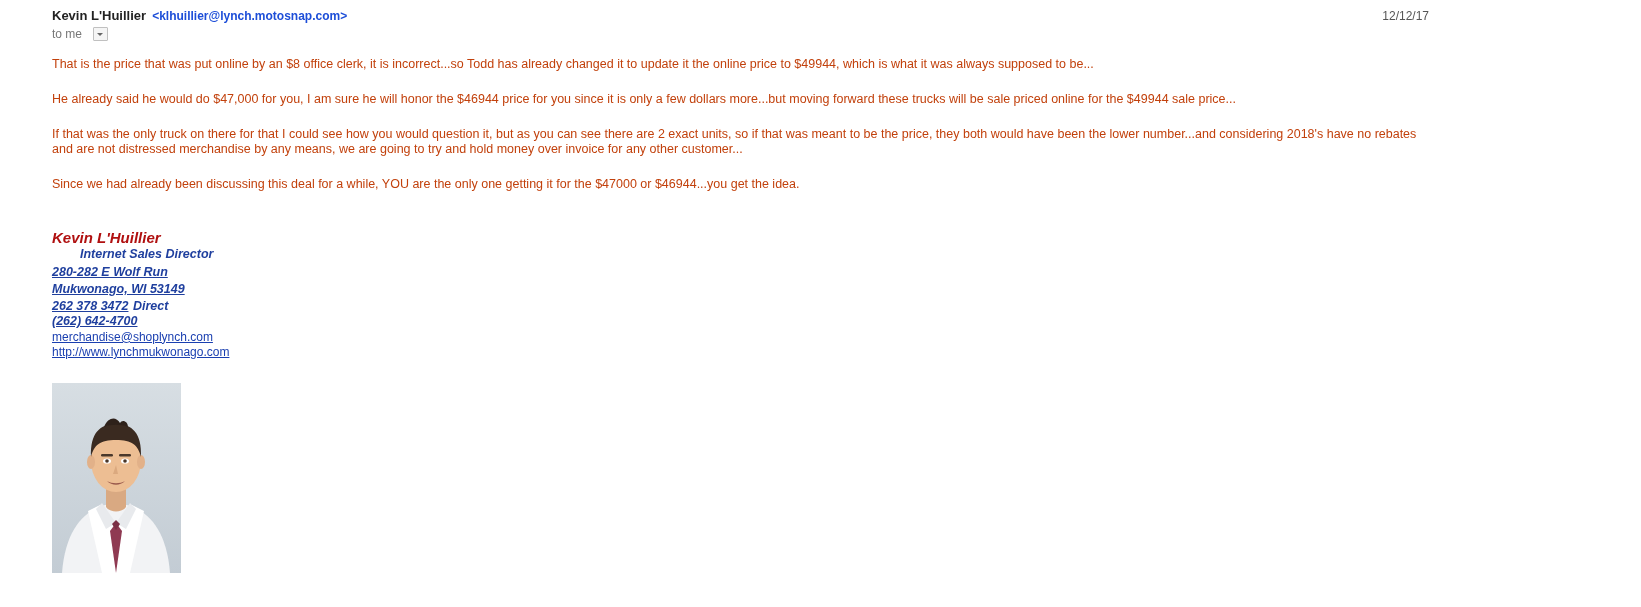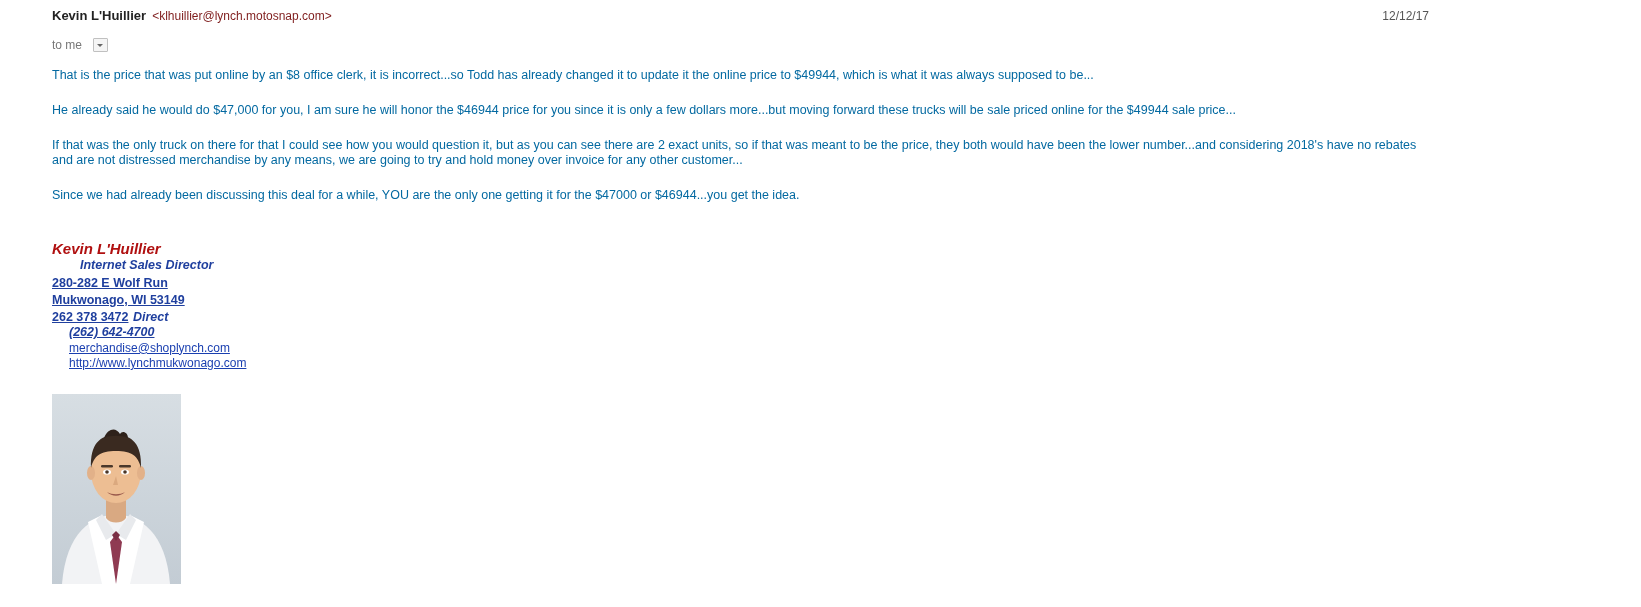--- a/index.html
+++ b/index.html
@@ -31,32 +31,33 @@
     align-items: baseline;
     gap: 6px;
   }
   .sender-name {
     font-size: 13px;
     font-weight: bold;
     color: #222222;
   }
   .sender-email {
     font-size: 12px;
-    color: #7f1d1d;
+    color: #1d4ed8;
+    font-weight: bold;
   }
   .date {
     font-size: 12px;
     color: #555555;
     white-space: nowrap;
   }
   .to-row {
     display: flex;
     align-items: center;
     gap: 11px;
-    margin-top: 15px;
+    margin-top: 4px;
     height: 14px;
   }
   .to-label {
     font-size: 12px;
     color: #777777;
   }
   .caret-box {
     display: inline-block;
     width: 13px;
     height: 12px;
@@ -77,21 +78,21 @@
     border-right: 3px solid transparent;
     border-top: 3px solid #666666;
   }
   .body-text {
     margin-top: 16px;
   }
   .body-text p {
     margin: 0 0 20px 0;
     font-size: 12.5px;
     line-height: 15px;
-    color: #0369a1;
+    color: #c2410c;
   }
   .signature {
     margin-top: 38px;
     line-height: 15.3px;
   }
   .sig-name {
     font-size: 15px;
     font-weight: bold;
     font-style: italic;
     color: #b01010;
@@ -101,41 +102,41 @@
     font-size: 12.5px;
     font-weight: bold;
     font-style: italic;
     color: #1f3f9e;
     display: block;
     margin-left: 28px;
   }
   .sig-blue-u {
     font-size: 12.5px;
     font-weight: bold;
+    font-style: italic;
     color: #1f3f9e;
     text-decoration: underline;
     display: inline-block;
   }
   .sig-line {
     display: block;
   }
   .sig-phone-label {
     font-size: 12.5px;
     font-weight: bold;
     font-style: italic;
     color: #1f3f9e;
   }
   .sig-link {
     font-size: 12px;
     color: #1a3fb0;
     text-decoration: underline;
     display: block;
     width: fit-content;
     cursor: pointer;
-    margin-left: 17px;
   }
   .sig-link.phone {
     font-weight: bold;
     font-style: italic;
     font-size: 12.5px;
     color: #1f3f9e;
   }
   .photo {
     margin-top: 23px;
     width: 129px;

